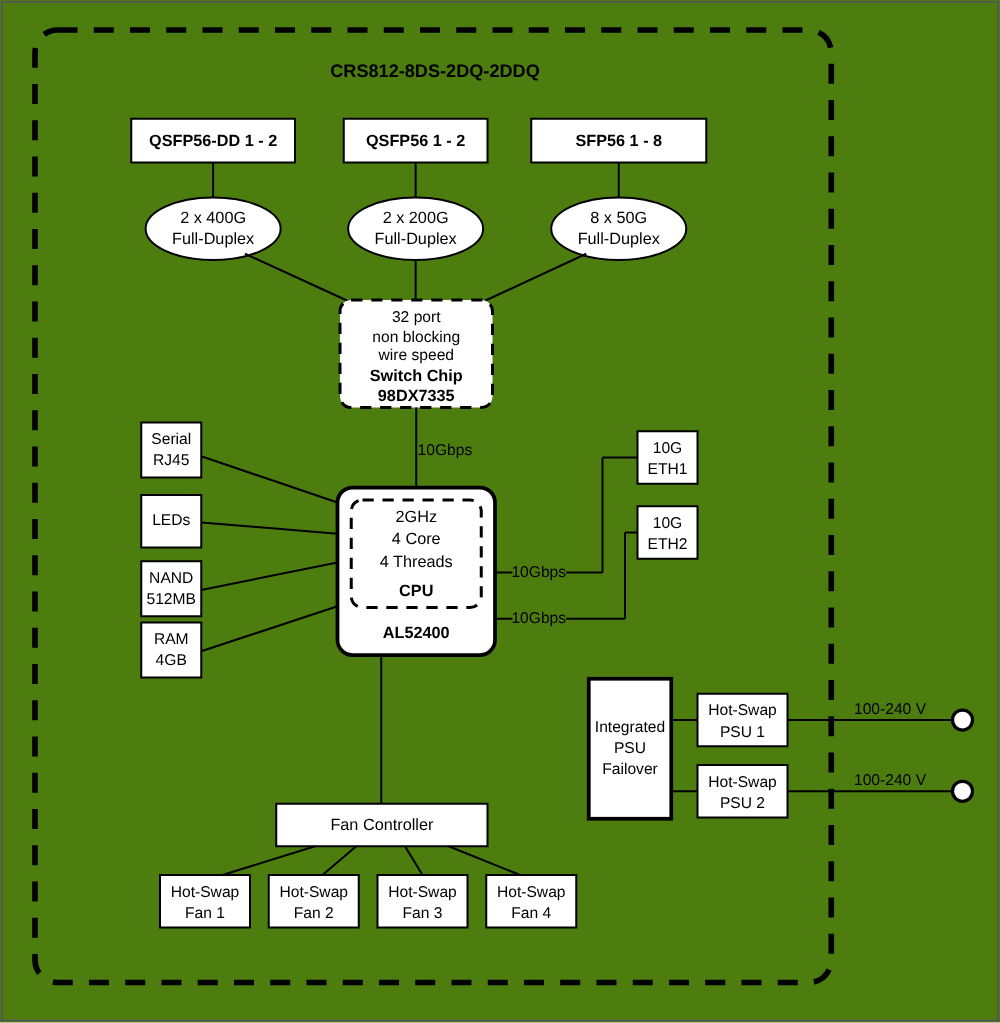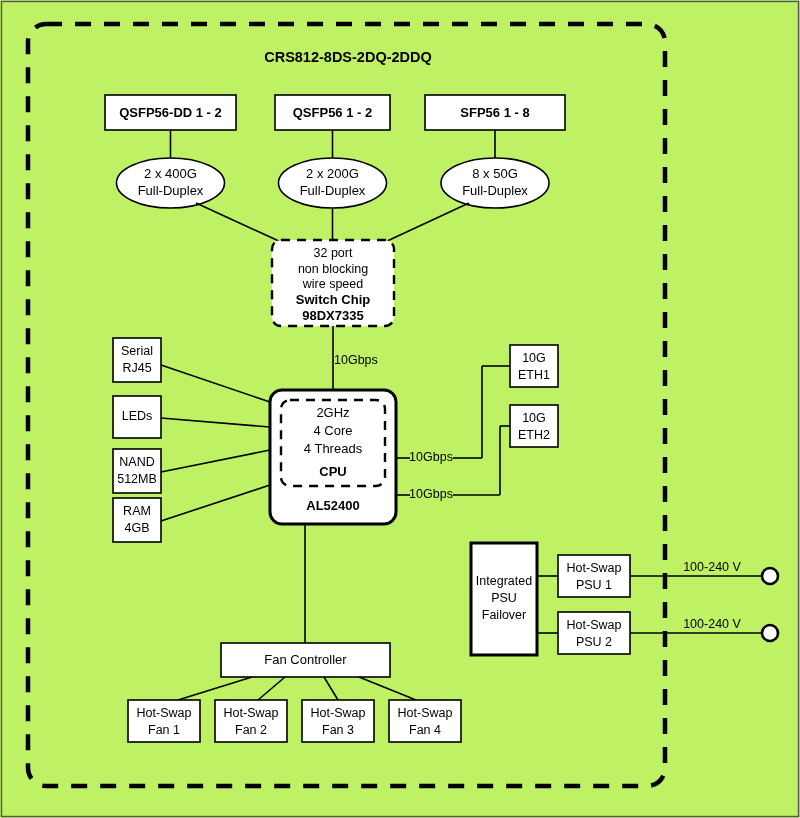--- a/index.html
+++ b/index.html
@@ -7,21 +7,21 @@
     padding: 0;
     background: #ffffff;
   }
   body {
     font-family: "Liberation Sans", sans-serif;
   }
   #canvas {
     position: relative;
     width: 800px;
     height: 818px;
-    background: #bef264;
+    background: #4d7c0f;
     overflow: hidden;
     text-align: center;
   }
   #diagram-svg {
     position: absolute;
     left: 0;
     top: 0;
     width: 800px;
     height: 818px;
   }

